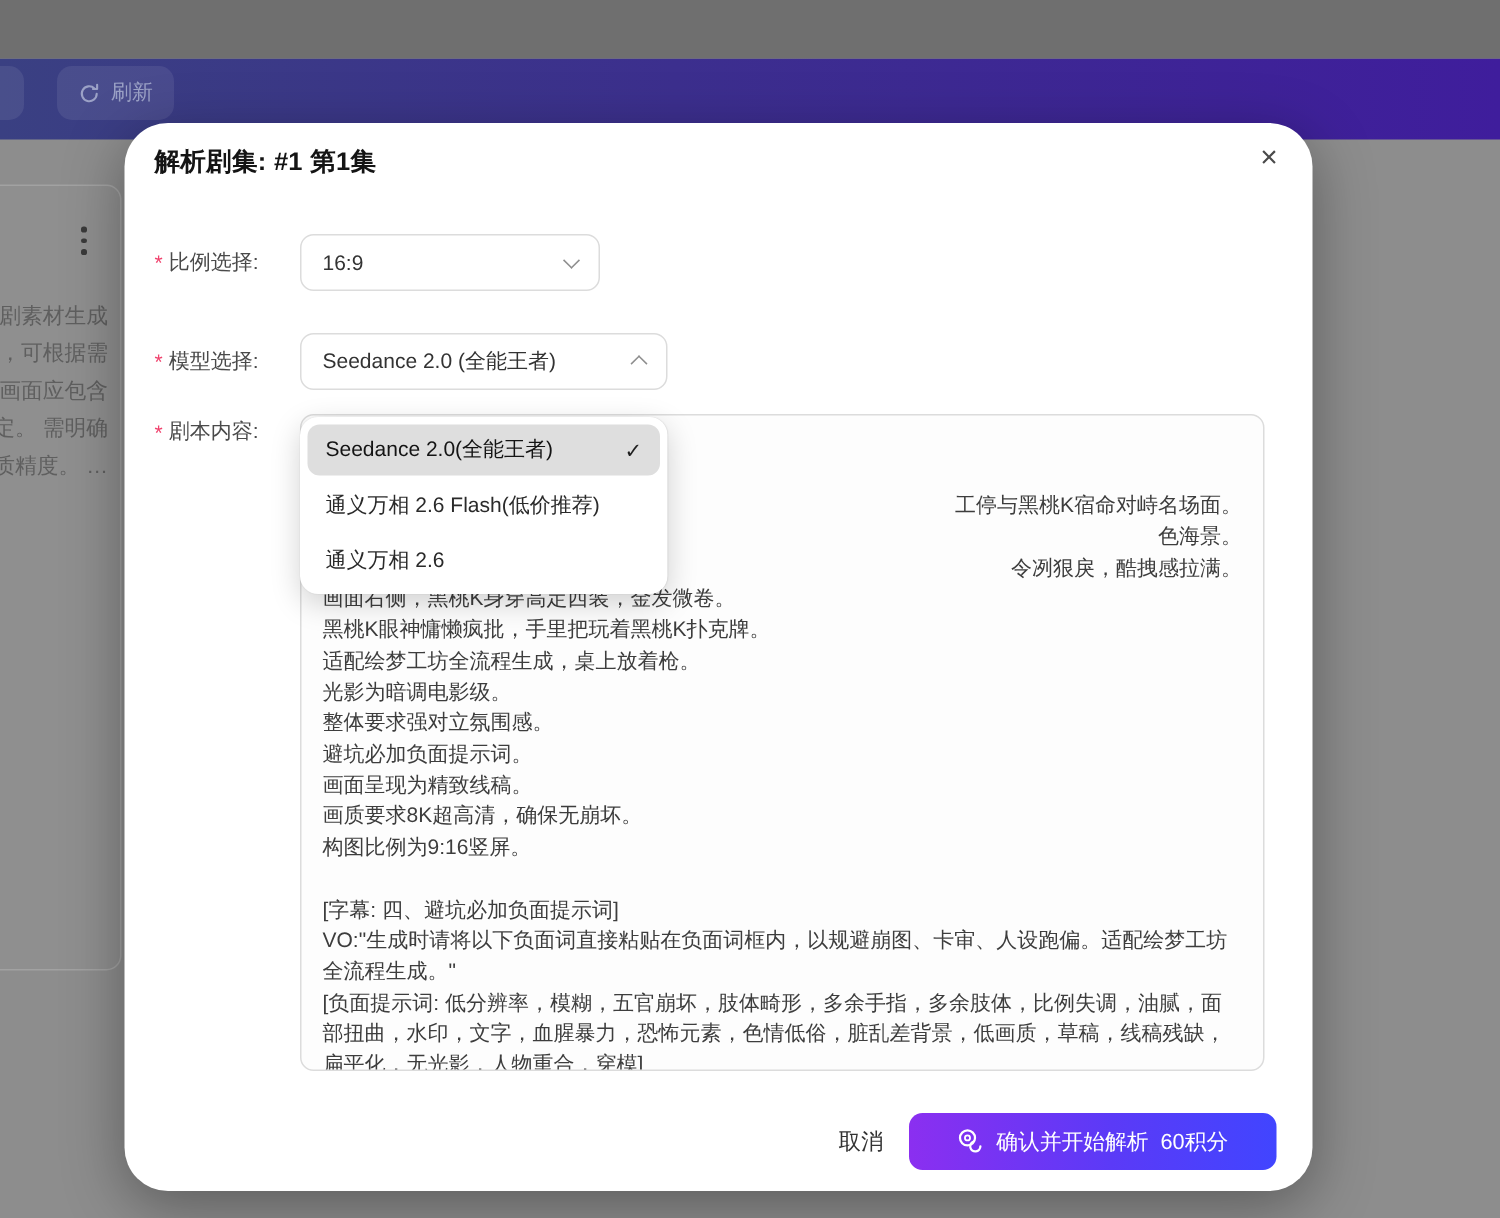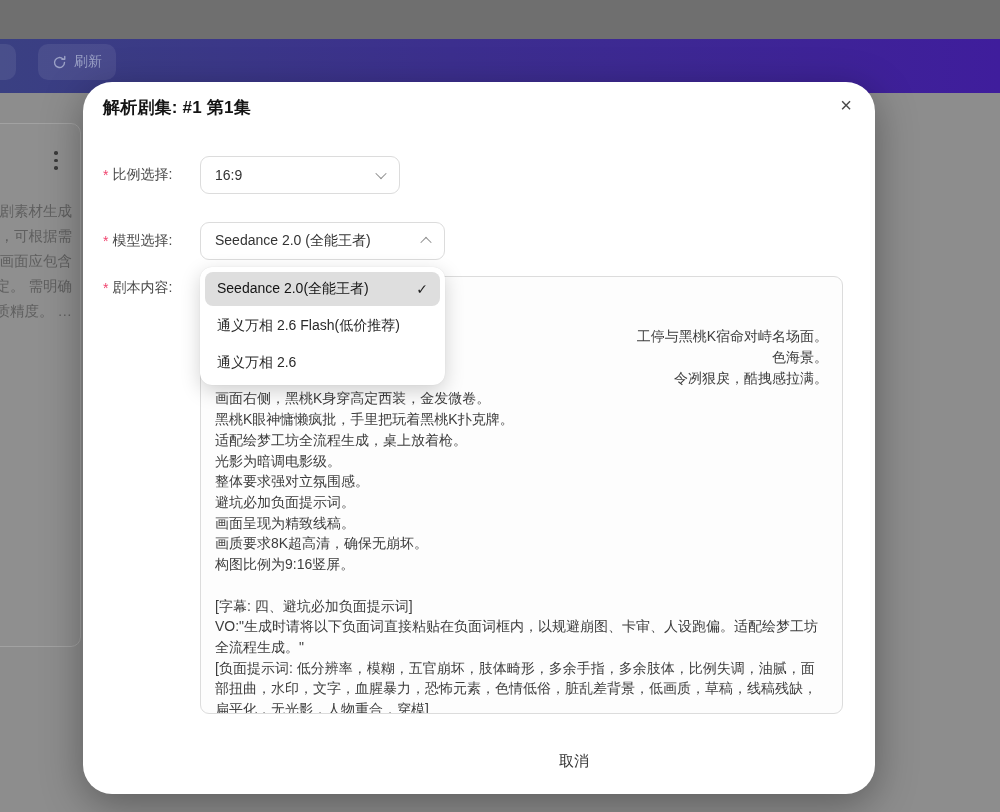--- a/index.html
+++ b/index.html
@@ -42,21 +42,21 @@
   .chev{width:8px;height:8px;border-right:1.6px solid #8e8e8e;border-bottom:1.6px solid #8e8e8e;flex:none;}
   .chev.down{transform:rotate(45deg) translate(-1px,-1px);}
   .chev.up{transform:rotate(-135deg) translate(-1px,-1px);}
 
   .textarea{position:absolute;left:117px;top:194px;width:643px;height:438px;border:1px solid #dcdcdc;
     border-radius:9px;background:#fdfdfd;padding:8px 14px;overflow:hidden;font-size:14px;color:#3d3d3d;
     line-height:20.7px;word-break:break-all;}
   .script-line{min-height:20.7px;white-space:pre-wrap;}
   .script-line.indent{padding-left:239px;text-align:right;}
 
-  .dropdown{position:absolute;left:117px;top:185px;width:245px;background:#fff;border-radius:12px;
+  .dropdown{position:absolute;left:117px;top:196px;width:245px;background:#fff;border-radius:12px;
     box-shadow:0 6px 20px rgba(0,0,0,0.18),0 0 1px rgba(0,0,0,0.12);padding:5px;z-index:5;}
   .dd-item{height:34px;border-radius:8px;display:flex;align-items:center;padding:0 12px;font-size:14px;
     color:#2a2a2a;margin-bottom:3px;cursor:pointer;}
   .dd-item:last-child{margin-bottom:0;}
   .dd-item.selected{background:#dedede;color:#141414;}
   .dd-item .dd-label{flex:1;white-space:nowrap;}
   .dd-check{font-size:14px;color:#1f1f1f;}
 
   .footer-cancel{position:absolute;left:455px;top:662px;width:72px;height:34px;display:flex;align-items:center;
     justify-content:center;font-size:15px;color:#333;background:transparent;border:none;cursor:pointer;}
@@ -149,14 +149,23 @@
         </div>
         <div class="dd-item">
           <span class="dd-label">通义万相 2.6 Flash(低价推荐)</span>
         </div>
         <div class="dd-item">
           <span class="dd-label">通义万相 2.6</span>
         </div>
       </div>
 
     <button class="footer-cancel">取消</button>
+    <button class="footer-confirm">
+      <svg class="coins-icon" viewBox="0 0 18 18" fill="none">
+        <circle cx="7" cy="6.6" r="5" stroke="#ffffff" stroke-width="1.5"></circle>
+        <circle cx="7" cy="6.6" r="1.7" stroke="#ffffff" stroke-width="1.2"></circle>
+        <path d="M15.6 12.2a3.4 3.4 0 1 1-4.6-3.2" stroke="#ffffff" stroke-width="1.5" stroke-linecap="round"></path>
+      </svg>
+      <span>确认并开始解析</span>
+      <span>60积分</span>
+    </button>
   </div>
 </div>
 
 </body></html>

